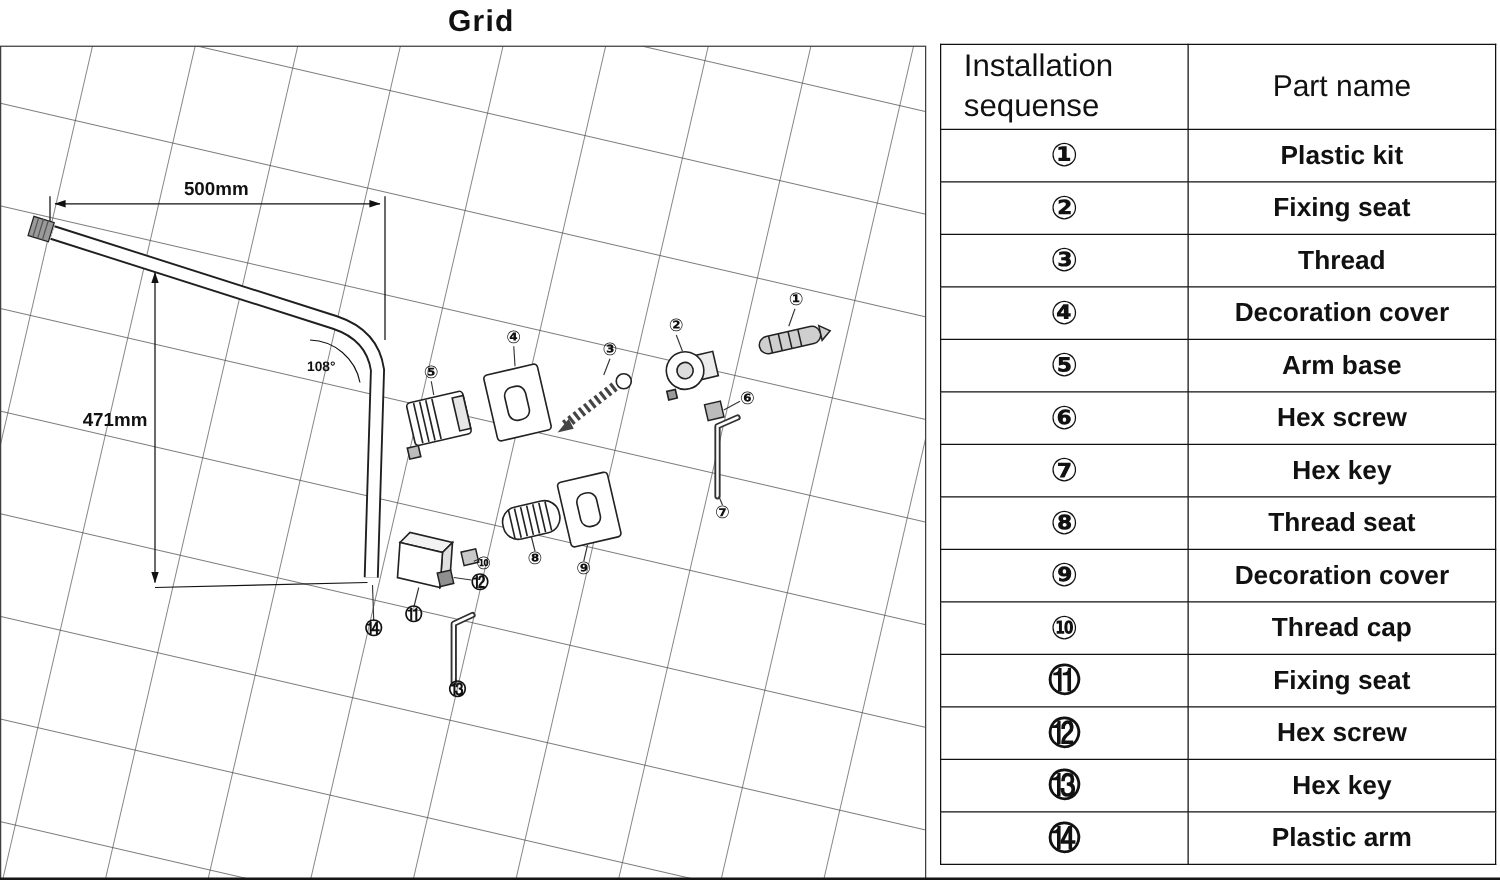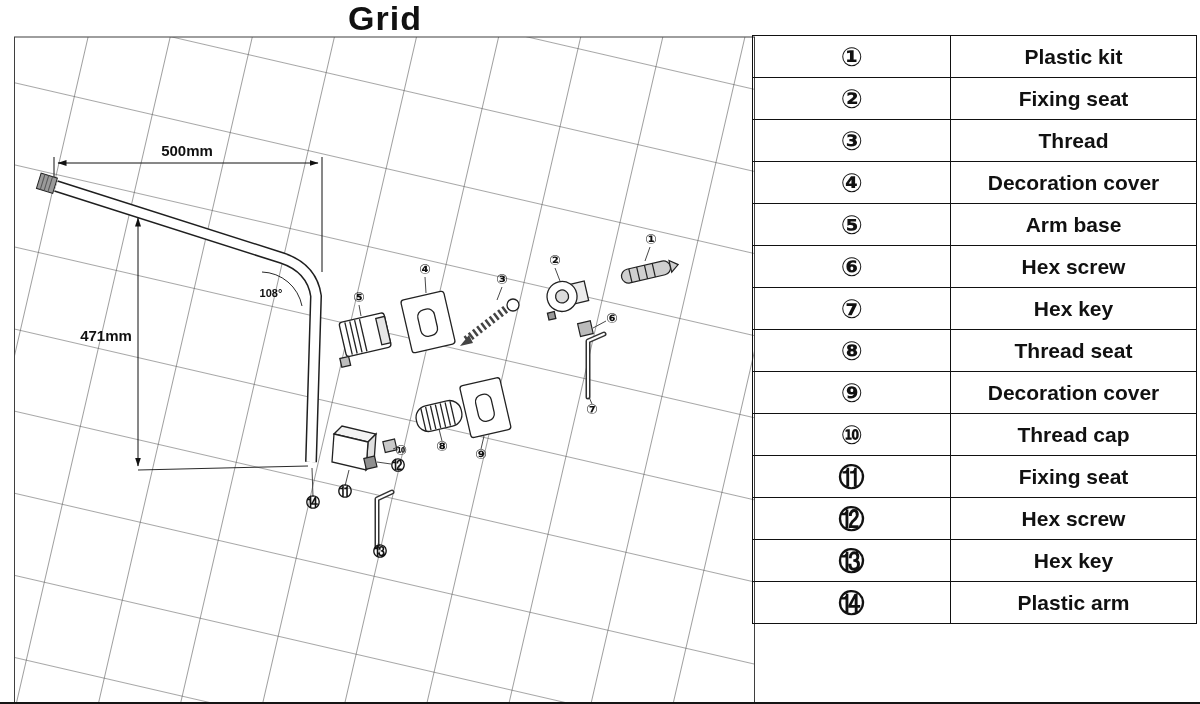--- a/index.html
+++ b/index.html
@@ -2,24 +2,24 @@
 <html><head>
 <meta charset="utf-8">
 <style>
   html,body{margin:0;padding:0;}
   body{
     width:1200px;height:704px;position:relative;overflow:hidden;
     background:#ffffff;font-family:"Liberation Sans",sans-serif;color:#111;
   }
   .page-title{
     position:absolute;left:0;top:0;width:770px;height:36px;
-    text-align:center;font-size:34px;font-weight:bold;line-height:36px;
+    text-align:center;font-size:24px;font-weight:bold;line-height:36px;
     letter-spacing:1px;
   }
-  .diagram-wrap{position:absolute;left:0;top:0;width:742px;height:684px;padding-left:14px;}
+  .diagram-wrap{position:absolute;left:0;top:0;width:742px;height:684px;}
   .diagram-wrap svg{display:block;}
 
   .parts-table{position:absolute;left:752px;top:35px;width:444px;}
   table.pt{border-collapse:collapse;width:100%;table-layout:fixed;}
   table.pt th,table.pt td{border:1.5px solid #111;overflow:hidden;}
   col.c-seq{width:198px;}
   col.c-name{width:246px;}
   tr.hdr{height:68px;}
   tr.row{height:42px;}
   th.h-seq{font-size:25px;font-weight:normal;text-align:left;padding-left:18px;line-height:1.25;}
@@ -194,20 +194,24 @@
 </svg>
 </div>
 
 <div class="parts-table">
   <table class="pt">
     <colgroup>
         <col class="c-seq">
         <col class="c-name">
       </colgroup>
     <tbody>
+        <tr class="hdr">
+      <th class="h-seq">Installation sequense</th>
+      <th class="h-name">Part name</th>
+    </tr>
     <tr class="row">
           <td class="seq">①</td>
           <td class="name">Plastic kit</td>
         </tr>
     <tr class="row">
           <td class="seq">②</td>
           <td class="name">Fixing seat</td>
         </tr>
     <tr class="row">
           <td class="seq">③</td>

